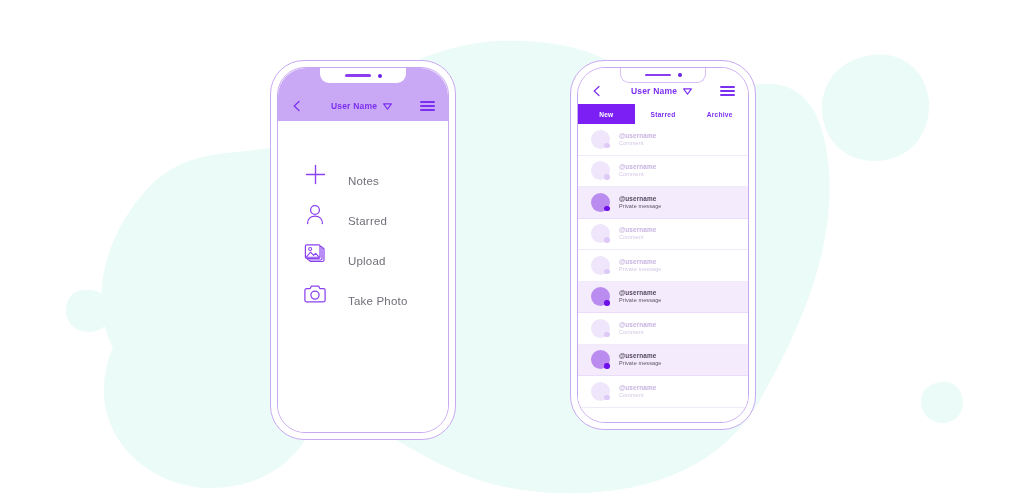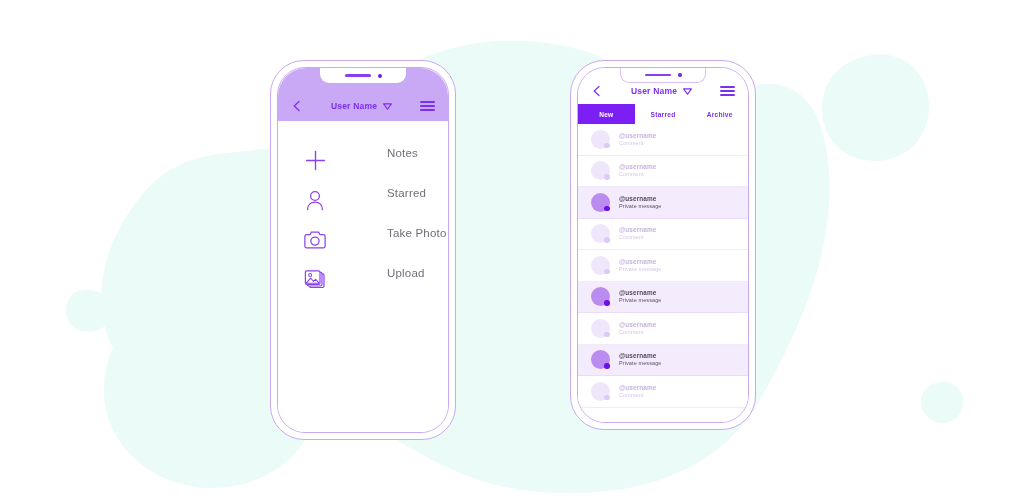--- a/index.html
+++ b/index.html
@@ -55,21 +55,21 @@
   .nav-title {
     flex: 1; text-align: center;
     display: flex; align-items: center; justify-content: center; gap: 6px;
   }
   .nav-title span { font-size: 8.5px; font-weight: 700; letter-spacing: .2px; }
   .p1-navbar .nav-title span { color: #7b2ff0; }
   .chev-back { width: 12px; height: 12px; flex: 0 0 12px; }
   .hamburger { width: 15px; display: flex; flex-direction: column; gap: 2.6px; flex: 0 0 15px; }
   .hamburger i { display: block; height: 1.7px; border-radius: 1px; background: #7b2ff0; }
   .p1-body { position: absolute; top: 53px; left: 0; right: 0; bottom: 0; background: #fff; padding-top: 26px; }
-  .menu-item { display: flex; align-items: flex-start; height: 40px; padding-left: 24px; gap: 39px; }
+  .menu-item { display: flex; align-items: flex-end; height: 40px; padding-left: 24px; }
   .menu-ico { width: 26px; height: 26px; flex: 0 0 26px; display: flex; align-items: center; justify-content: center; }
   .menu-label { margin-left: 20px; font-size: 11.5px; color: #6f6f79; letter-spacing: .2px; }
 
   
   .p2-header {
     position: absolute; top: 0; left: 0; right: 0; height: 36px; background: #fff;
   }
   .p2-navbar { position: absolute; left: 0; right: 0; bottom: 0; height: 26px;
     display: flex; align-items: center; padding: 0 13px; }
   .p2-navbar .nav-title span { color: #7b2ff0; }
@@ -156,41 +156,41 @@
             <svg width="20" height="21" viewBox="0 0 20 21">
               <circle cx="10" cy="6" r="4.4" fill="none" stroke="#8a42f0" stroke-width="1.3"></circle>
               <path d="M2.6,19.6 C2.6,14.8 6.0,12.2 10,12.2 C14,12.2 17.4,14.8 17.4,19.6" fill="none" stroke="#8a42f0" stroke-width="1.3" stroke-linecap="round"></path>
             </svg>
           </span>
           <span class="menu-label">Starred</span>
         </div>
 
         <div class="menu-item">
           <span class="menu-ico">
-            <svg width="22" height="20" viewBox="0 0 22 20">
-              <path d="M2.5,4.6 L6.2,4.6 L7.4,2.1 L14.6,2.1 L15.8,4.6 L19.5,4.6
-                       A1.6,1.6 0 0 1 21.1,6.2 L21.1,16.2 A1.6,1.6 0 0 1 19.5,17.8
-                       L2.5,17.8 A1.6,1.6 0 0 1 0.9,16.2 L0.9,6.2 A1.6,1.6 0 0 1 2.5,4.6 Z" fill="none" stroke="#8a42f0" stroke-width="1.25" stroke-linejoin="round"></path>
-              <circle cx="11" cy="11.1" r="4.1" fill="none" stroke="#8a42f0" stroke-width="1.25"></circle>
-            </svg>
-          </span>
-          <span class="menu-label">Take Photo</span>
-        </div>
-
-        <div class="menu-item">
-          <span class="menu-ico">
             <svg width="22" height="21" viewBox="0 0 22 21">
               <rect x="5.4" y="3.9" width="14.6" height="13.6" rx="1.4" fill="none" stroke="#8a42f0" stroke-width="1.2"></rect>
               <rect x="3.4" y="2.4" width="14.6" height="13.6" rx="1.4" fill="#fff" stroke="#8a42f0" stroke-width="1.2"></rect>
               <rect x="1.4" y="0.9" width="14.6" height="13.6" rx="1.4" fill="#fff" stroke="#8a42f0" stroke-width="1.2"></rect>
               <circle cx="6.2" cy="5.0" r="1.5" fill="none" stroke="#8a42f0" stroke-width="1.05"></circle>
               <path d="M2.2,13.2 L6.6,8.1 L9.6,11.3 L11.6,9.3 L15.2,13.2 Z" fill="none" stroke="#8a42f0" stroke-width="1.1" stroke-linejoin="round"></path>
             </svg>
           </span>
           <span class="menu-label">Upload</span>
+        </div>
+
+        <div class="menu-item">
+          <span class="menu-ico">
+            <svg width="22" height="20" viewBox="0 0 22 20">
+              <path d="M2.5,4.6 L6.2,4.6 L7.4,2.1 L14.6,2.1 L15.8,4.6 L19.5,4.6
+                       A1.6,1.6 0 0 1 21.1,6.2 L21.1,16.2 A1.6,1.6 0 0 1 19.5,17.8
+                       L2.5,17.8 A1.6,1.6 0 0 1 0.9,16.2 L0.9,6.2 A1.6,1.6 0 0 1 2.5,4.6 Z" fill="none" stroke="#8a42f0" stroke-width="1.25" stroke-linejoin="round"></path>
+              <circle cx="11" cy="11.1" r="4.1" fill="none" stroke="#8a42f0" stroke-width="1.25"></circle>
+            </svg>
+          </span>
+          <span class="menu-label">Take Photo</span>
         </div>
 
       </div>
     </div>
   </div>
 
   <div class="phone" style="left:570px; top:60px; width:186px; height:370px;">
     <div class="phone-outer"></div>
     <div class="phone-inner">
 

